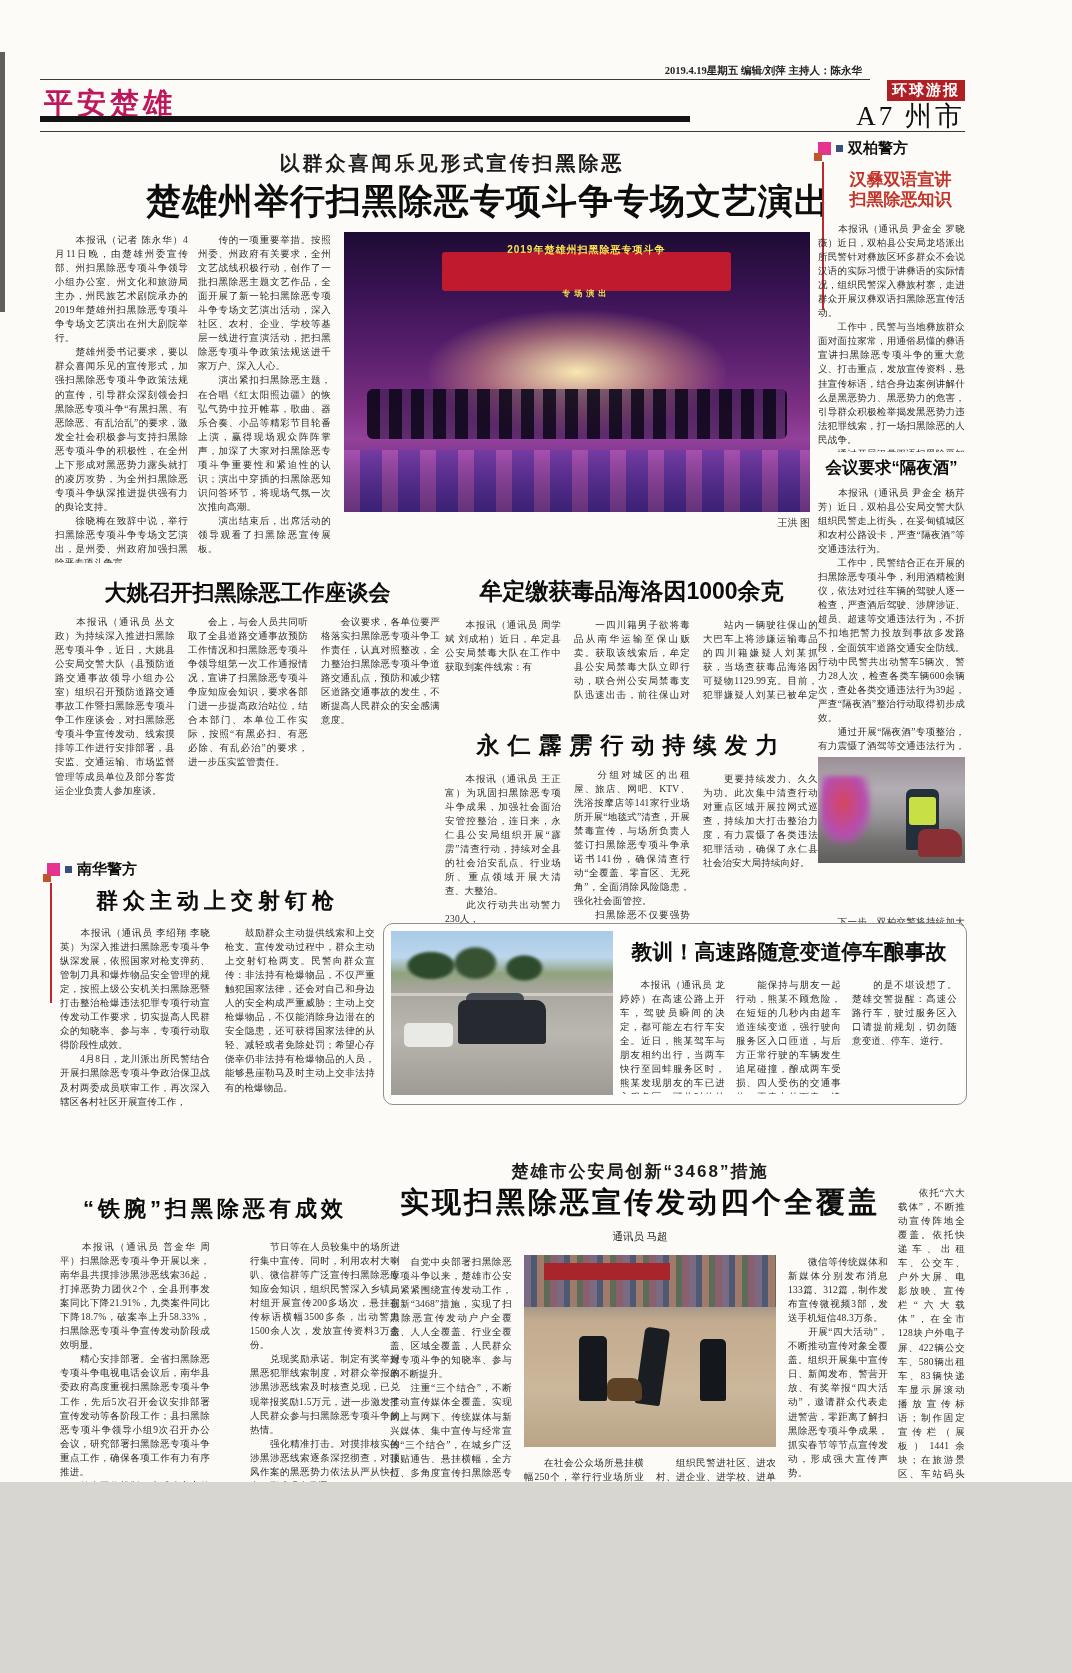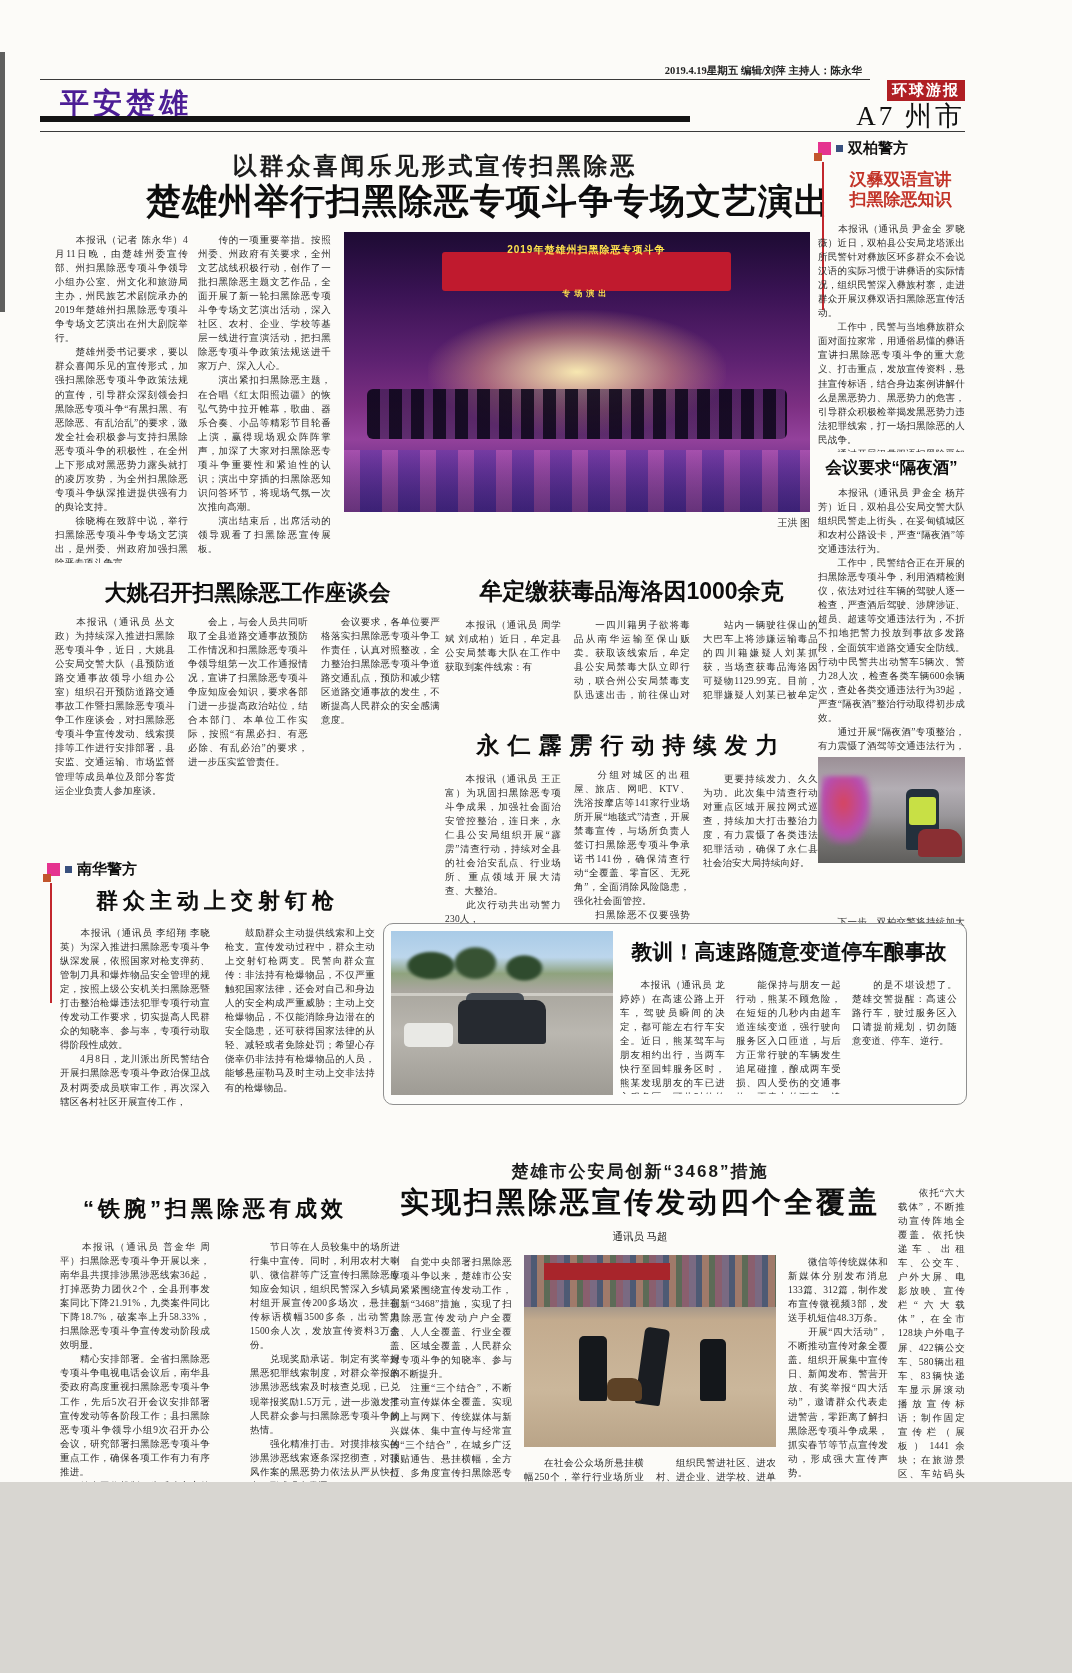--- a/index.html
+++ b/index.html
@@ -10,21 +10,21 @@
        text-align:justify;white-space:pre-line;overflow:hidden;color:#2c2c2c;letter-spacing:.2px;}
   
   .hl{position:absolute;font-weight:700;color:#0d0d0d;text-align:center;font-family:"Liberation Sans",sans-serif;line-height:1.15;}
   .kicker{position:absolute;font-weight:700;text-align:center;font-family:"Liberation Sans",sans-serif;}
   
   .dateline{position:absolute;font-size:10.5px;font-weight:700;font-family:"Liberation Serif",serif;color:#222;}
   .rule{position:absolute;background:#3a3a3a;}
   .masthead{position:absolute;background:#b01f24;color:#fff;font-family:"Liberation Serif",serif;
             font-weight:700;font-size:15px;line-height:21px;text-align:center;letter-spacing:2px;}
   .pageno{position:absolute;font-family:"Liberation Serif",serif;font-size:27px;color:#111;letter-spacing:3px;}
-  .bluebanner{position:absolute;font-size:29px;font-weight:700;color:#4c1d95;letter-spacing:4px;margin-left:16px;}
+  .bluebanner{position:absolute;font-size:29px;font-weight:700;color:#be185d;letter-spacing:4px;}
   
   .marker{position:absolute;display:flex;align-items:center;gap:5px;font-weight:700;font-size:15px;color:#111;}
   .sq1{width:13px;height:13px;background:#e5338f;display:inline-block;position:relative;}
   .sq1::after{content:'';position:absolute;left:-4px;bottom:-6px;width:8px;height:8px;background:#c2552d;}
   .sq2{width:7px;height:7px;background:#39507e;display:inline-block;}
   .vline{position:absolute;width:2px;background:#c2272d;}
   .caption{position:absolute;font-size:10px;color:#333;font-family:"Liberation Serif",serif;}
   .byline{position:absolute;font-size:10.5px;color:#222;text-align:center;font-family:"Liberation Serif",serif;}
   .red{color:#c23328;}
   
@@ -77,21 +77,21 @@
   <div class="scan-edge"></div>
 
   <div class="dateline" style="right:210px;top:64px;">2019.4.19星期五 编辑/刘萍 主持人：陈永华</div>
   <div class="rule" style="left:40px;top:79px;width:830px;height:1px;"></div>
   <div class="masthead" style="right:107px;top:80px;width:78px;height:21px;">环球游报</div>
   <div class="pageno" style="right:107px;top:98px;">A7 州市</div>
   <div class="bluebanner" style="left:44px;top:84px;">平安楚雄</div>
   <div class="rule" style="left:40px;top:116px;width:650px;height:6px;background:#141414;"></div>
   <div class="rule" style="left:40px;top:131px;width:925px;height:1px;"></div>
 
-  <div class="kicker" style="left:55px;top:150px;width:760px;font-size:24px;letter-spacing:3px;">以群众喜闻乐见形式宣传扫黑除恶</div>
+  <div class="kicker" style="left:72px;top:150px;width:760px;font-size:20px;letter-spacing:3px;">以群众喜闻乐见形式宣传扫黑除恶</div>
   <div class="hl" style="left:40px;top:181px;width:790px;font-size:35px;letter-spacing:1px;text-align:right;">楚雄州举行扫黑除恶专项斗争专场文艺演出</div>
   <div class="col" style="left:55px;top:233px;width:133px;height:330px;">　　本报讯（记者 陈永华）4月11日晚，由楚雄州委宣传部、州扫黑除恶专项斗争领导小组办公室、州文化和旅游局主办，州民族艺术剧院承办的2019年楚雄州扫黑除恶专项斗争专场文艺演出在州大剧院举行。
 　　楚雄州委书记要求，要以群众喜闻乐见的宣传形式，加强扫黑除恶专项斗争政策法规的宣传，引导群众深刻领会扫黑除恶专项斗争“有黑扫黑、有恶除恶、有乱治乱”的要求，激发全社会积极参与支持扫黑除恶专项斗争的积极性，在全州上下形成对黑恶势力露头就打的凌厉攻势，为全州扫黑除恶专项斗争纵深推进提供强有力的舆论支持。
 　　徐晓梅在致辞中说，举行扫黑除恶专项斗争专场文艺演出，是州委、州政府加强扫黑除恶专项斗争宣</div>
   <div class="col" style="left:198px;top:233px;width:133px;height:330px;">　　传的一项重要举措。按照州委、州政府有关要求，全州文艺战线积极行动，创作了一批扫黑除恶主题文艺作品，全面开展了新一轮扫黑除恶专项斗争专场文艺演出活动，深入社区、农村、企业、学校等基层一线进行宣演活动，把扫黑除恶专项斗争政策法规送进千家万户、深入人心。
 　　演出紧扣扫黑除恶主题，在合唱《红太阳照边疆》的恢弘气势中拉开帷幕，歌曲、器乐合奏、小品等精彩节目轮番上演，赢得现场观众阵阵掌声，加深了大家对扫黑除恶专项斗争重要性和紧迫性的认识；演出中穿插的扫黑除恶知识问答环节，将现场气氛一次次推向高潮。
 　　演出结束后，出席活动的领导观看了扫黑除恶宣传展板。</div>
 
   <div class="photo stage" style="left:344px;top:232px;width:466px;height:280px;">
     <div class="glow"></div>

